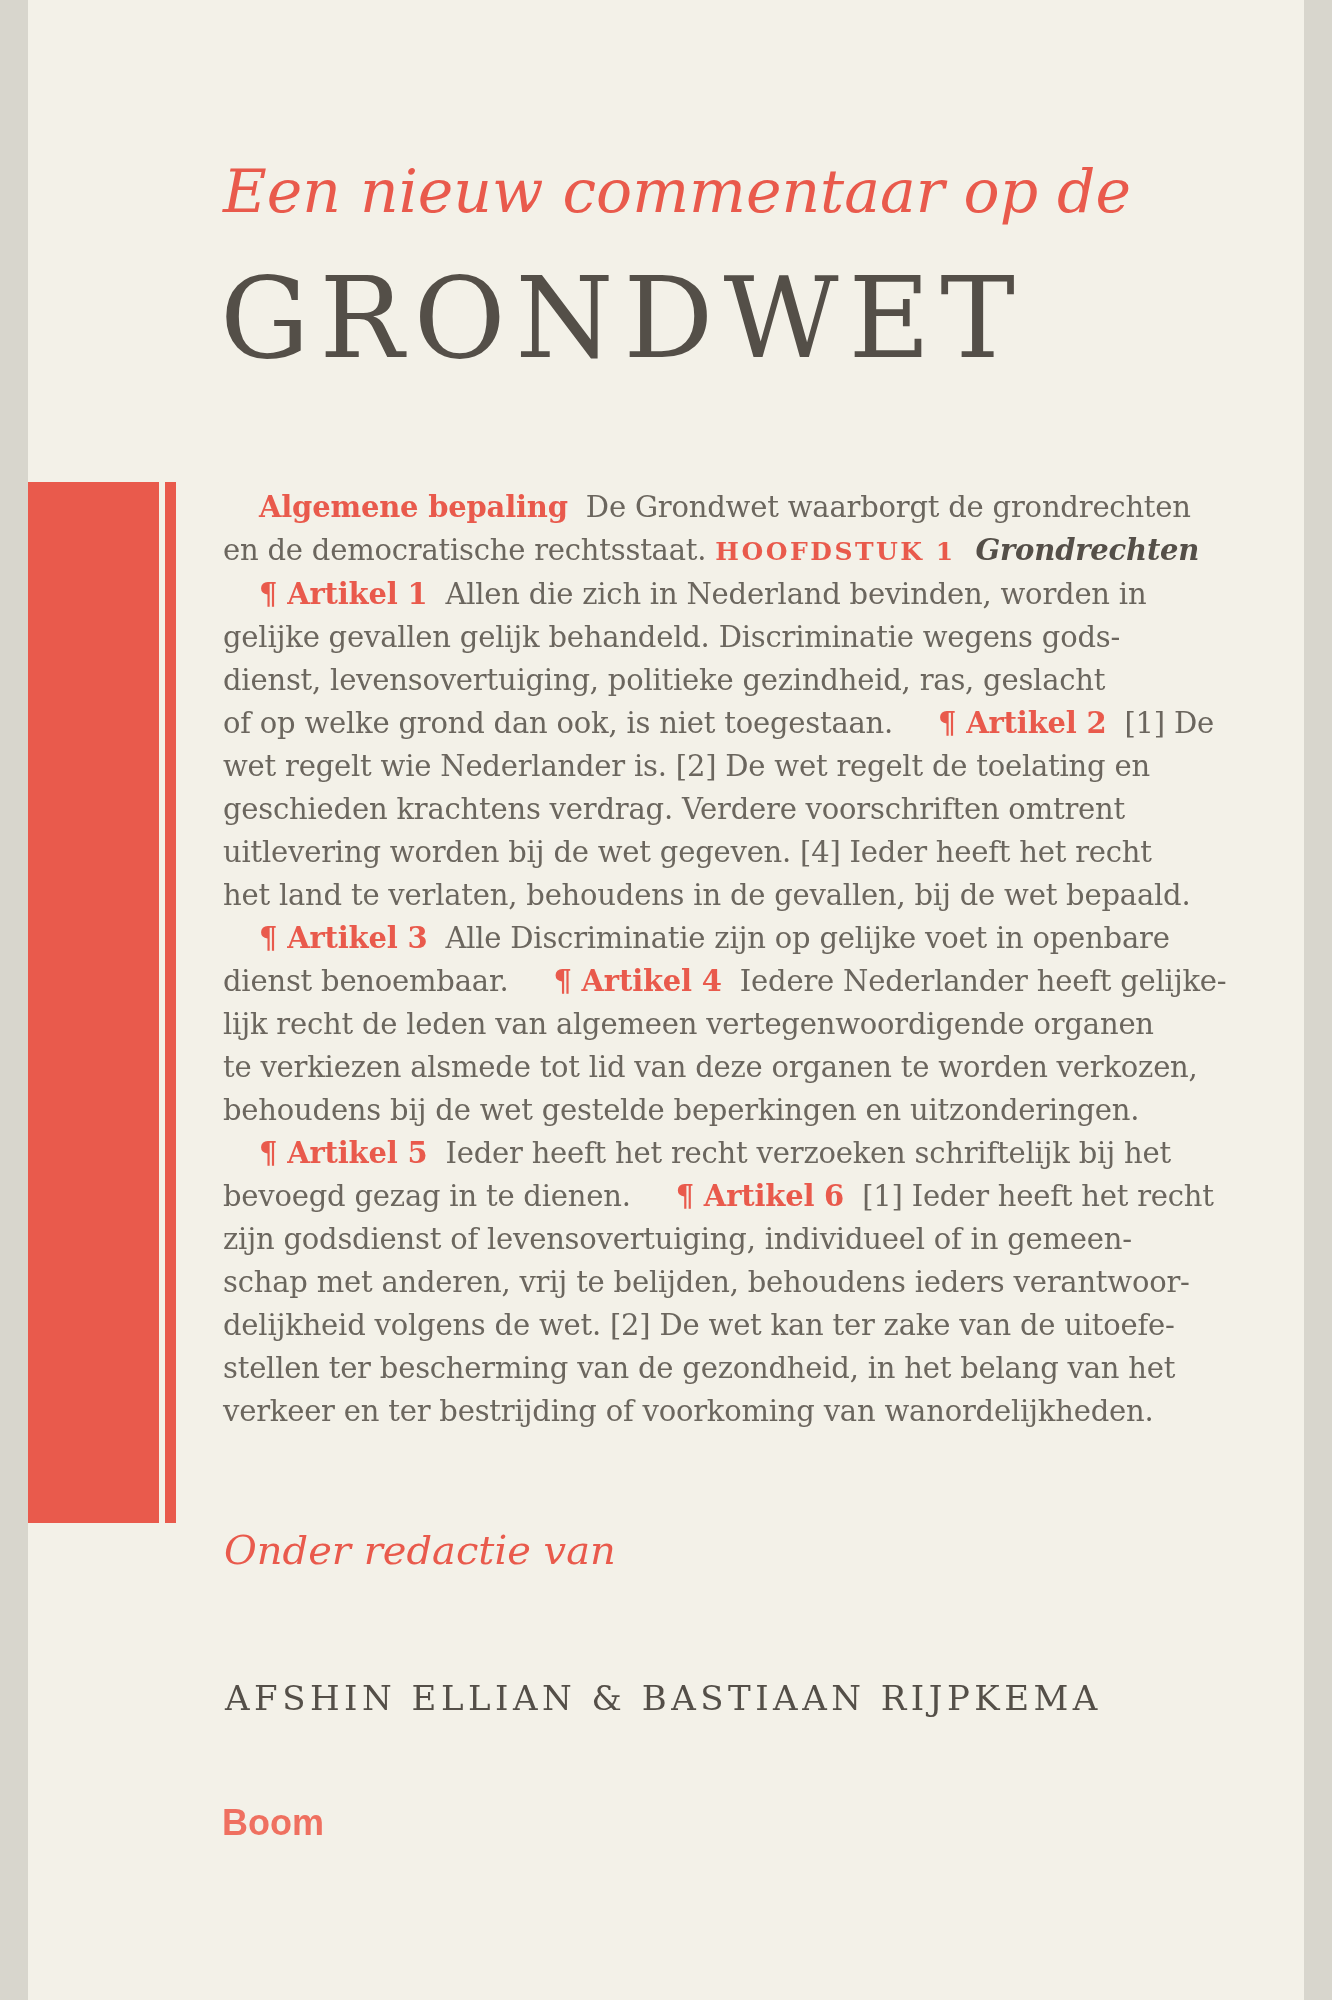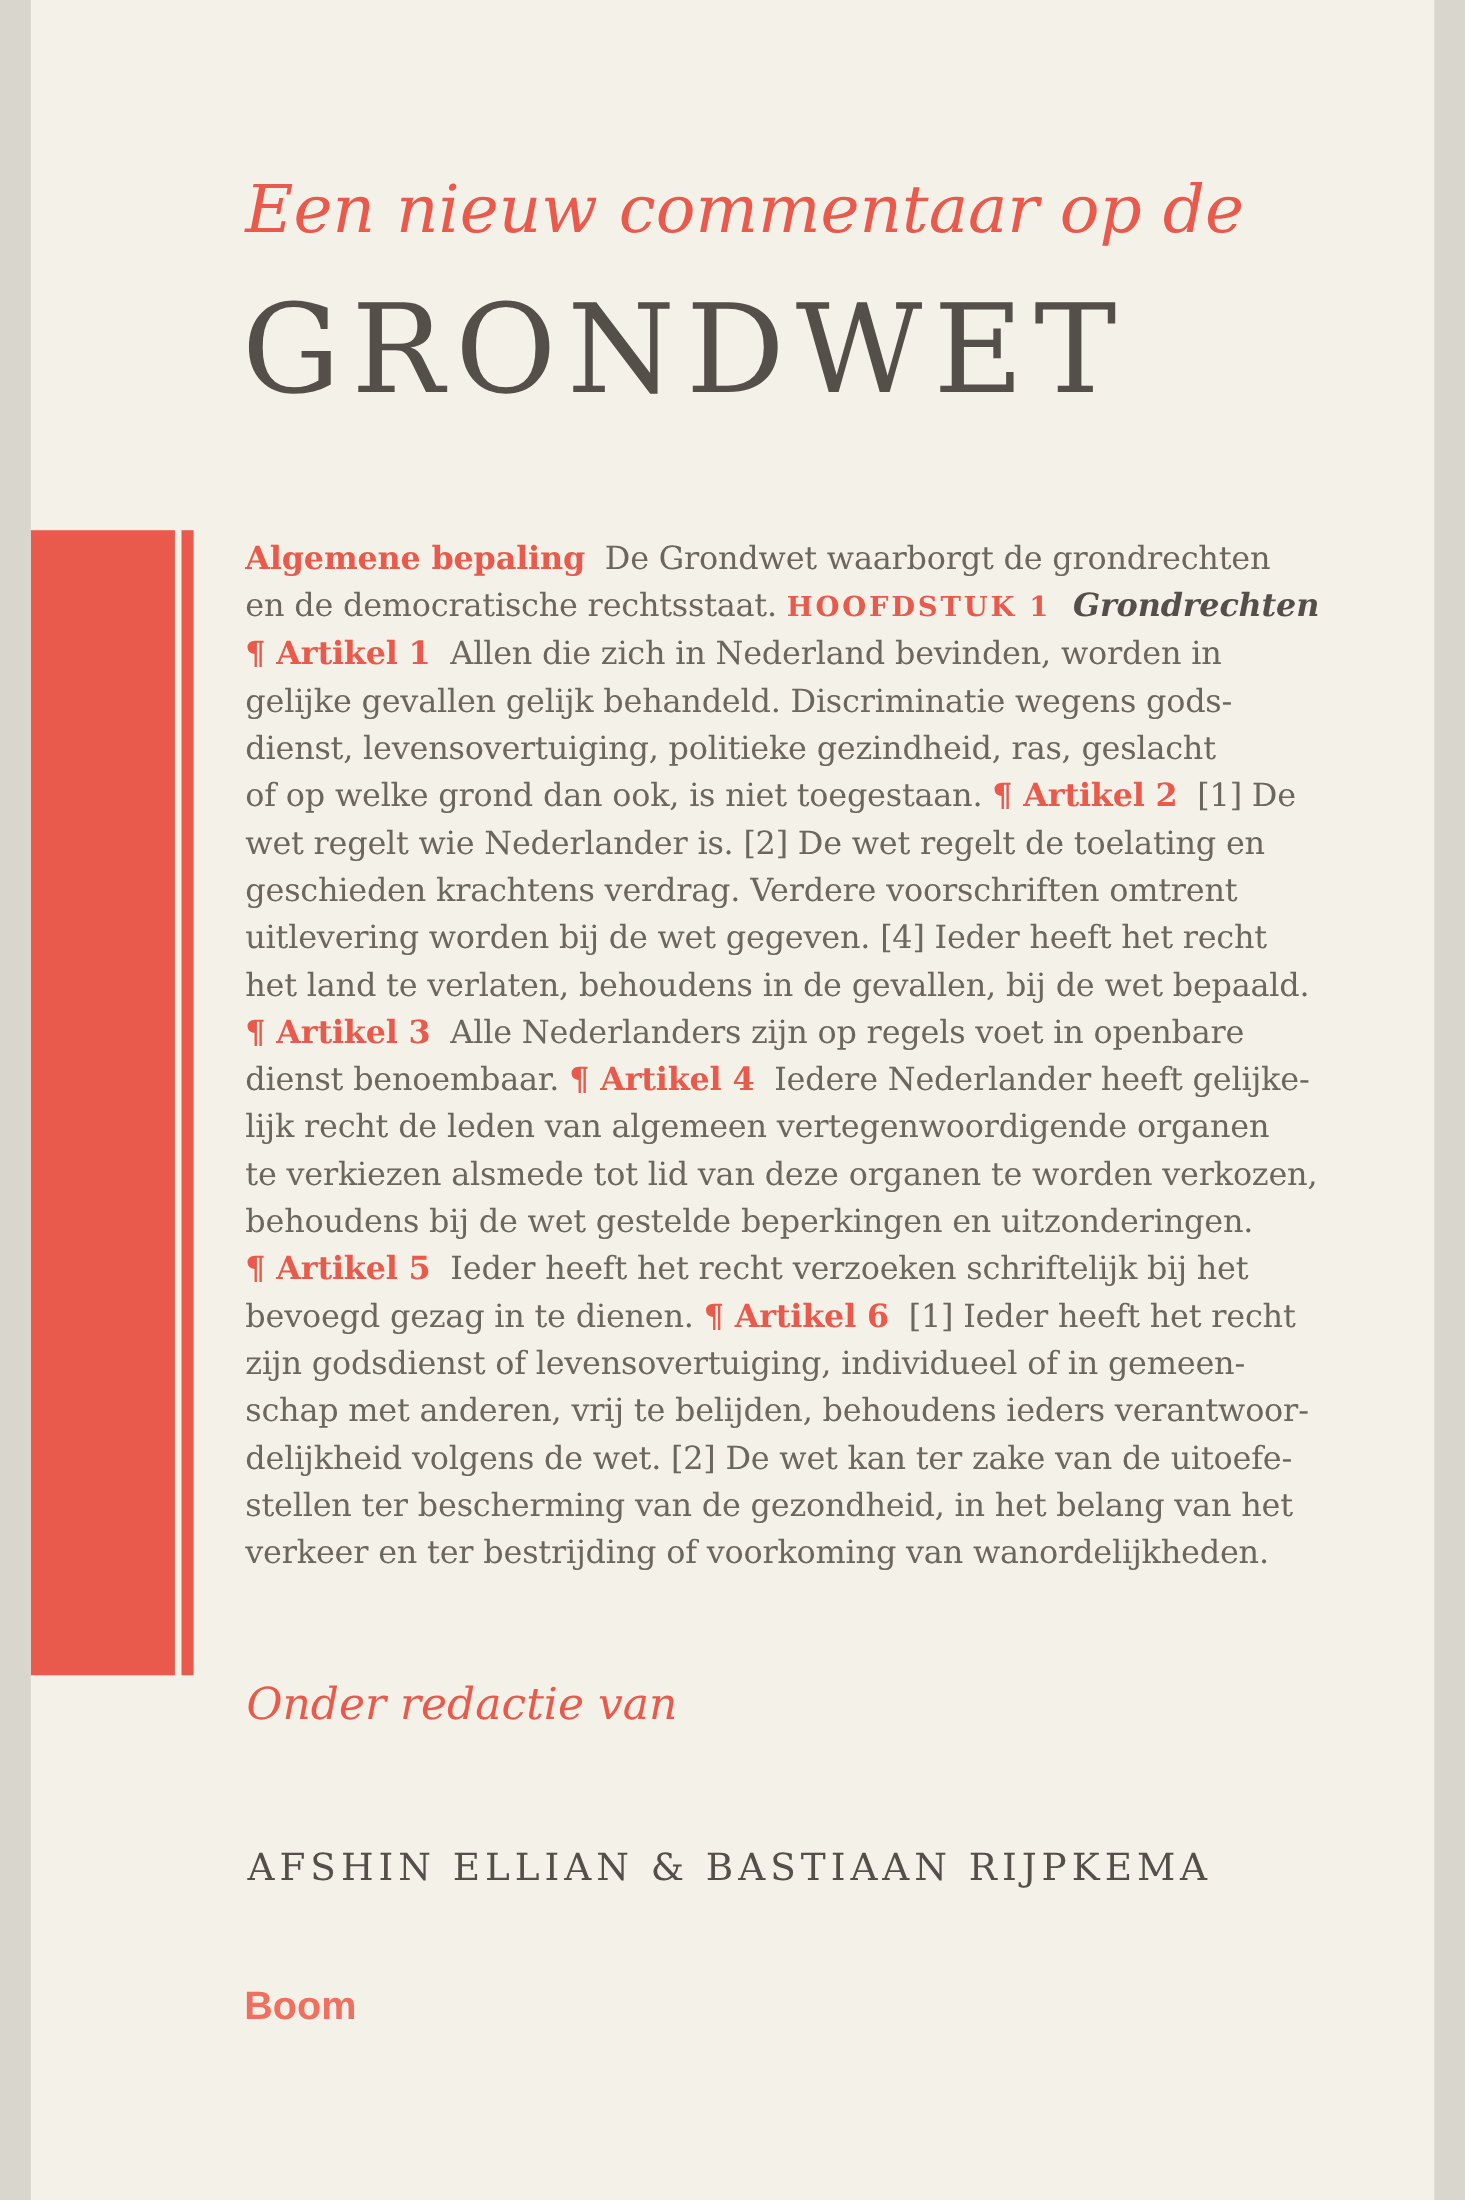--- a/index.html
+++ b/index.html
@@ -43,21 +43,21 @@
     background:var(--accent);
   }
   .body-text{
     position:absolute;left:195px;top:486px;
     width:1080px;
     font-size:29px;line-height:43px;
     color:var(--body);
     letter-spacing:-0.2px;
   }
   .line{white-space:pre;}
-  .seg-red{color:var(--accent);font-weight:bold;}
+  .seg-red{color:var(--accent);font-weight:bold;margin-left:36px;}
   .seg-caps{color:var(--accent);font-weight:bold;font-size:25px;letter-spacing:2.5px;}
   .seg-bi{color:var(--dark);font-weight:bold;font-style:italic;}
   .editors-intro{
     position:absolute;left:196px;top:1528px;
     font-style:italic;
     font-size:40px;line-height:44px;
     color:var(--accent);
     white-space:nowrap;
   }
   .editors-names{
@@ -90,21 +90,21 @@
       <div class="line"><span class="seg-red">Algemene bepaling</span><span>  De Grondwet waarborgt de grondrechten</span></div>
       <div class="line"><span>en de democratische rechtsstaat. </span><span class="seg-caps">HOOFDSTUK 1</span><span class="seg-bi">  Grondrechten</span></div>
       <div class="line"><span class="seg-red">¶ Artikel 1</span><span>  Allen die zich in Nederland bevinden, worden in</span></div>
       <div class="line"><span>gelijke gevallen gelijk behandeld. Discriminatie wegens gods-</span></div>
       <div class="line"><span>dienst, levensovertuiging, politieke gezindheid, ras, geslacht</span></div>
       <div class="line"><span>of op welke grond dan ook, is niet toegestaan. </span><span class="seg-red">¶ Artikel 2</span><span>  [1] De</span></div>
       <div class="line"><span>wet regelt wie Nederlander is. [2] De wet regelt de toelating en</span></div>
       <div class="line"><span>geschieden krachtens verdrag. Verdere voorschriften omtrent</span></div>
       <div class="line"><span>uitlevering worden bij de wet gegeven. [4] Ieder heeft het recht</span></div>
       <div class="line"><span>het land te verlaten, behoudens in de gevallen, bij de wet bepaald.</span></div>
-      <div class="line"><span class="seg-red">¶ Artikel 3</span><span>  Alle Nederlanders zijn op regels voet in openbare</span></div>
+      <div class="line"><span class="seg-red">¶ Artikel 3</span><span>  Alle Discriminatie zijn op gelijke voet in openbare</span></div>
       <div class="line"><span>dienst benoembaar. </span><span class="seg-red">¶ Artikel 4</span><span>  Iedere Nederlander heeft gelijke-</span></div>
       <div class="line"><span>lijk recht de leden van algemeen vertegenwoordigende organen</span></div>
       <div class="line"><span>te verkiezen alsmede tot lid van deze organen te worden verkozen,</span></div>
       <div class="line"><span>behoudens bij de wet gestelde beperkingen en uitzonderingen.</span></div>
       <div class="line"><span class="seg-red">¶ Artikel 5</span><span>  Ieder heeft het recht verzoeken schriftelijk bij het</span></div>
       <div class="line"><span>bevoegd gezag in te dienen. </span><span class="seg-red">¶ Artikel 6</span><span>  [1] Ieder heeft het recht</span></div>
       <div class="line"><span>zijn godsdienst of levensovertuiging, individueel of in gemeen-</span></div>
       <div class="line"><span>schap met anderen, vrij te belijden, behoudens ieders verantwoor-</span></div>
       <div class="line"><span>delijkheid volgens de wet. [2] De wet kan ter zake van de uitoefe-</span></div>
       <div class="line"><span>stellen ter bescherming van de gezondheid, in het belang van het</span></div>

